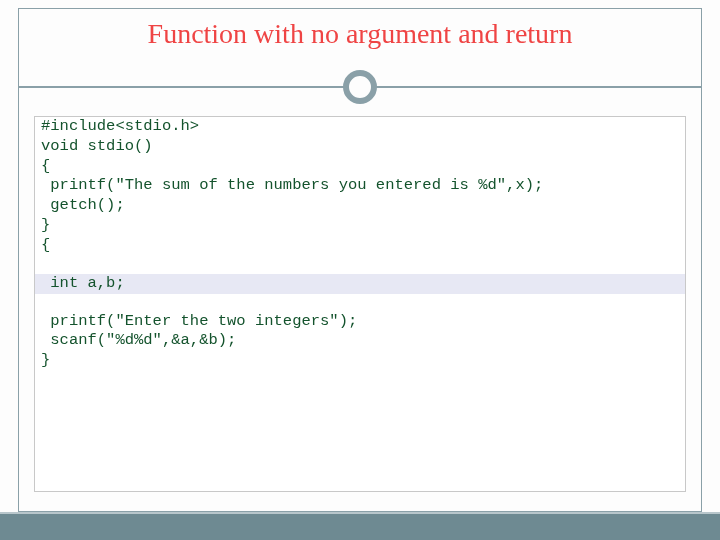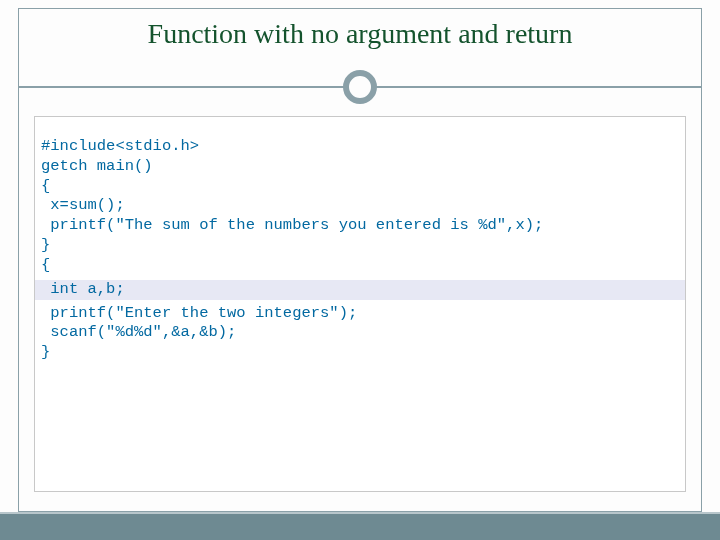--- a/index.html
+++ b/index.html
@@ -19,21 +19,21 @@
     bottom: 28px;
     border: 1px solid #8aa0a8;
   }
   .title {
     position: absolute;
     top: 18px;
     left: 0;
     right: 0;
     text-align: center;
     font-size: 28px;
-    color: #14532d;
+    color: #ef4444;
     font-weight: 400;
     z-index: 3;
   }
   .divider-line {
     position: absolute;
     top: 86px;
     left: 19px;
     right: 19px;
     height: 2px;
     background: #8aa0a8;
@@ -55,31 +55,31 @@
     position: absolute;
     top: 116px;
     left: 34px;
     right: 34px;
     bottom: 48px;
     border: 1px solid #c8c8c8;
     background: #fff;
     font-family: 'Courier New', Courier, monospace;
     font-size: 15.5px;
     line-height: 1.28;
-    color: #0369a1;
-    padding: 20px 6px;
+    color: #14532d;
+    padding: 0 6px;
     overflow: hidden;
   }
   .code-line {
     white-space: pre;
   }
   .hl {
     background: #e7e8f4;
     display: block;
-    margin: 4px -6px;
+    margin: 18px -6px;
     padding: 0 6px;
   }
   .bottom-bar {
     position: absolute;
     left: 0;
     right: 0;
     bottom: 0;
     height: 26px;
     background: #6e8a92;
   }
@@ -97,24 +97,24 @@
 
 <div class="slide-frame"></div>
 
 <div class="title">Function with no argument and return</div>
 
 <div class="divider-line"></div>
 <div class="ring"></div>
 
 <div class="code-block">
   <div class="code-line">#include&lt;stdio.h&gt;</div>
-  <div class="code-line">getch main()</div>
+  <div class="code-line">void stdio()</div>
   <div class="code-line">{</div>
-  <div class="code-line"> x=sum();</div>
   <div class="code-line"> printf("The sum of the numbers you entered is %d",x);</div>
+  <div class="code-line"> getch();</div>
   <div class="code-line">}</div>
   <div class="code-line">{</div>
   <div class="code-line hl"> int a,b;</div>
   <div class="code-line"> printf("Enter the two integers");</div>
   <div class="code-line"> scanf("%d%d",&amp;a,&amp;b);</div>
   <div class="code-line">}</div>
 </div>
 
 <div class="bottom-bar-inner"></div>
 <div class="bottom-bar"></div>

